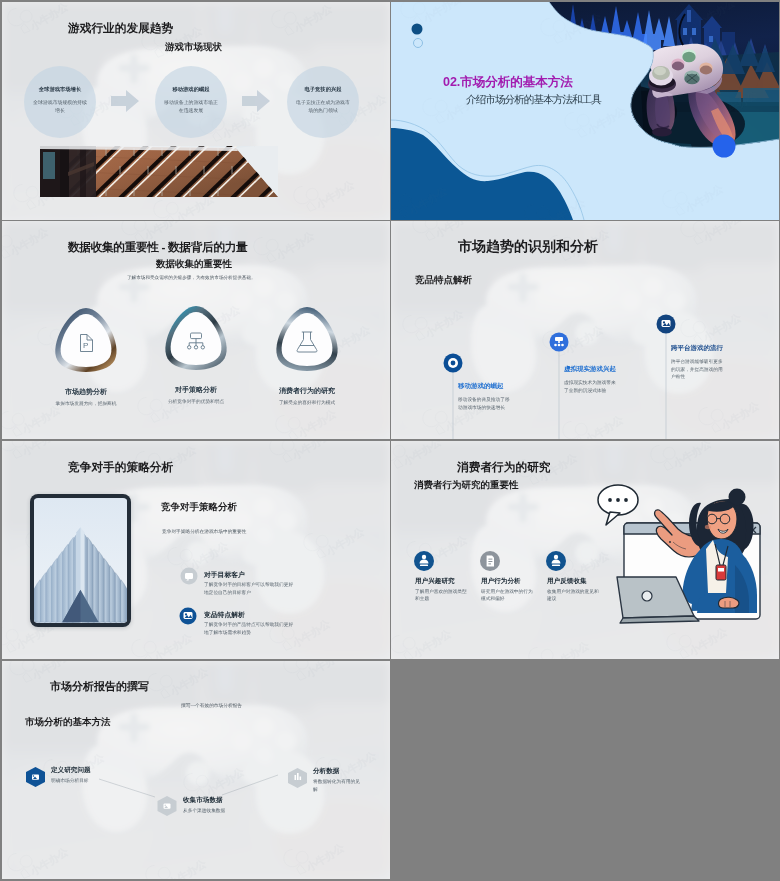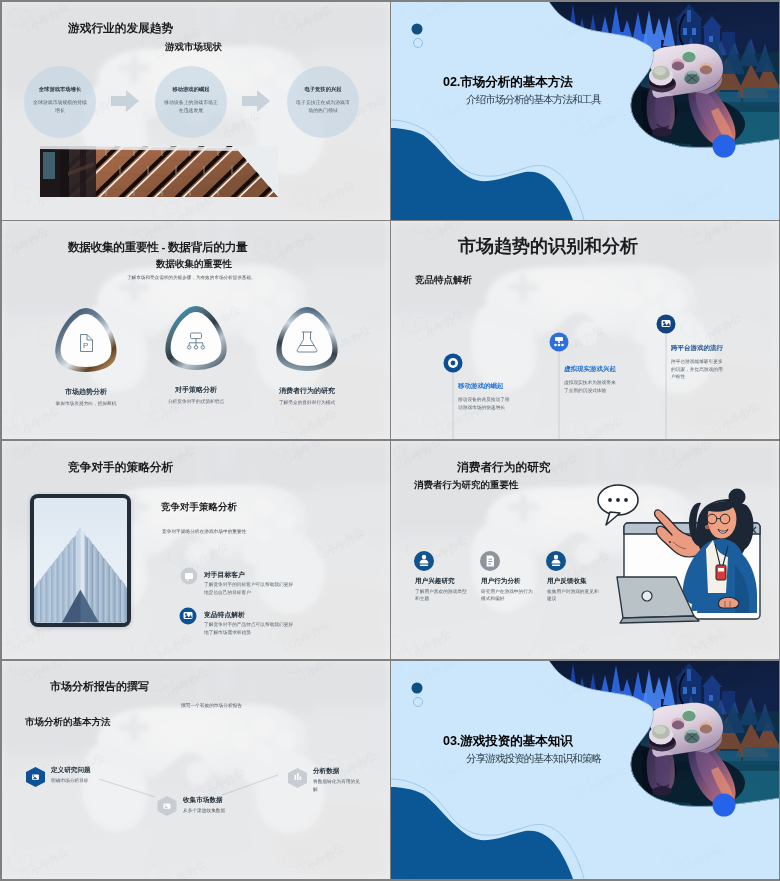--- a/index.html
+++ b/index.html
@@ -18,21 +18,21 @@
   .c-title{position:absolute;font-weight:bold;color:#1d1d1f;white-space:nowrap;margin-left:43px;}
   .c-head{position:absolute;font-weight:bold;color:#1d1d1f;white-space:nowrap;text-align:right;}
   .c-desc{position:absolute;color:#4a555e;}
   .circ{position:absolute;border-radius:50%;background:rgba(193,211,226,0.62);}
   .circ-lab{position:absolute;text-align:center;font-weight:bold;color:#2b3b48;}
   .circ-txt{position:absolute;text-align:center;color:#57636d;}
 
   .divider{position:absolute;inset:0;}
   .div-bg{position:absolute;inset:0;background:#cce7fb;}
   .div-svg{position:absolute;left:0;top:0;width:388px;height:218px;}
-  .div-title{position:absolute;left:52px;top:74px;font-weight:bold;color:#000000;
+  .div-title{position:absolute;left:52px;top:74px;font-weight:bold;color:#a21caf;
              white-space:nowrap;font-size:12.6px;line-height:13px;letter-spacing:-0.1px;}
   .div-sub{position:absolute;left:51px;top:91px;color:#2b3d49;white-space:nowrap;
            font-size:10.6px;line-height:12px;letter-spacing:-0.95px;margin-left:24px;}
 </style>
 </head>
 <body>
 
 <svg width="0" height="0" style="position:absolute" aria-hidden="true">
 <defs>
   <clipPath id="scene-clip">
@@ -468,21 +468,21 @@
           <use href="#wm-tile" transform="translate(288,-4) scale(0.62)"></use>
           <use href="#wm-tile" transform="translate(10,92) scale(0.62)"></use>
           <use href="#wm-tile" transform="translate(150,108) scale(0.62)"></use>
           <use href="#wm-tile" transform="translate(288,96) scale(0.62)"></use>
           <use href="#wm-tile" transform="translate(30,186) scale(0.62)"></use>
           <use href="#wm-tile" transform="translate(170,198) scale(0.62)"></use>
           <use href="#wm-tile" transform="translate(306,184) scale(0.62)"></use>
         </g>
       </svg>
     </div>
-    <div class="c-title" style="left:24px;top:19px;font-size:18px;line-height:13px;">市场趋势的识别和分析</div>
+    <div class="c-title" style="left:24px;top:19px;font-size:14px;line-height:13px;">市场趋势的识别和分析</div>
     <div class="c-head" style="left:24px;top:53px;font-size:9.5px;line-height:11px;">竞品特点解析</div>
     <svg class="cbg-svg" viewBox="0 0 388 218">
       <g stroke="#bcc6cf" stroke-width="0.7">
         <path d="M62,151 L62,218"></path>
           <path d="M168,130 L168,218"></path>
           <path d="M275,112 L275,218"></path>
       </g>
       <g>
         <circle cx="62" cy="142" r="9.5" fill="#0b4e96"></circle>
         <circle cx="62" cy="142" r="5" fill="#fff"></circle>
@@ -768,23 +768,13 @@
         </g>
       </g>
     </svg>
     <div style="position:absolute;left:49px;top:105px;width:90px;font-size:6.6px;line-height:8px;font-weight:bold;color:#1d2b36">定义研究问题</div>
     <div style="position:absolute;left:49px;top:116px;width:78px;font-size:4.7px;line-height:7.6px;color:#55616b">明确市场分析目标</div>
     <div style="position:absolute;left:181px;top:135px;width:90px;font-size:6.6px;line-height:8px;font-weight:bold;color:#1d2b36">收集市场数据</div>
     <div style="position:absolute;left:181px;top:146px;width:78px;font-size:4.7px;line-height:7.6px;color:#55616b">从多个渠道收集数据</div>
     <div style="position:absolute;left:311px;top:106px;width:90px;font-size:6.6px;line-height:8px;font-weight:bold;color:#1d2b36">分析数据</div>
     <div style="position:absolute;left:311px;top:117px;width:50px;font-size:4.7px;line-height:7.6px;color:#55616b">将数据转化为有用的见解</div>
   </div>
-  <div class="slide s7">
-    <div class="divider">
-      <div class="div-bg"></div>
-      <svg class="div-svg" viewBox="0 0 388 218">
-        <use href="#divider-art"></use>
-      </svg>
-      <div class="div-title">03.游戏投资的基本知识</div>
-      <div class="div-sub">分享游戏投资的基本知识和策略</div>
-    </div>
-  </div>
 </div>
 
 </body></html>

